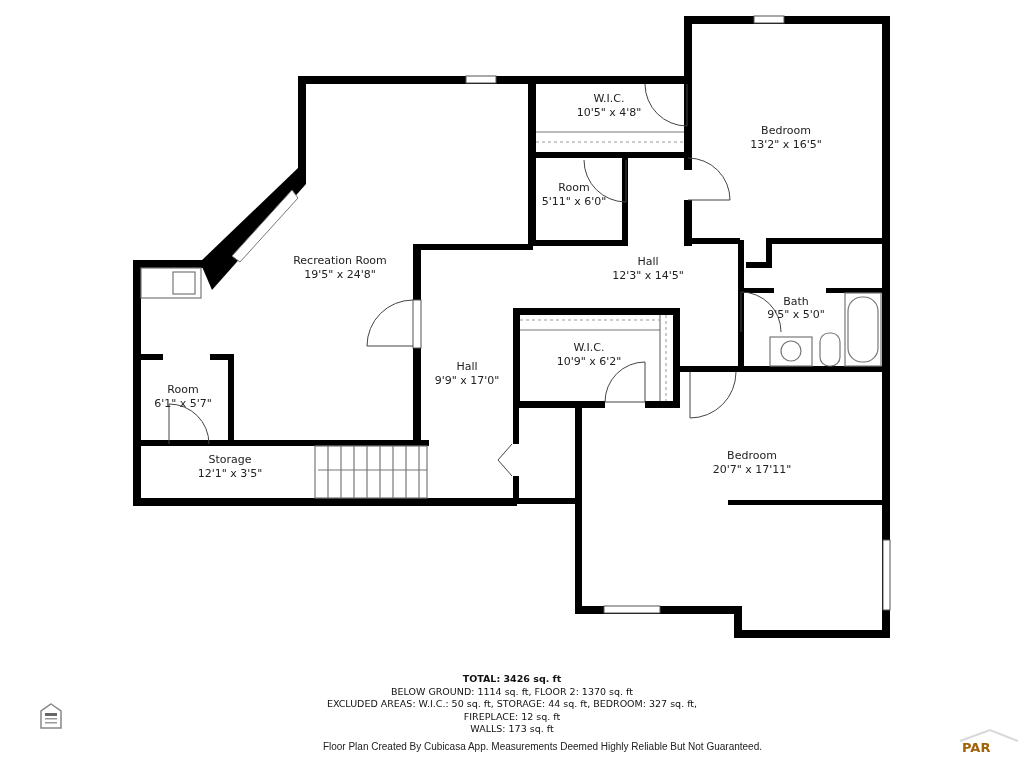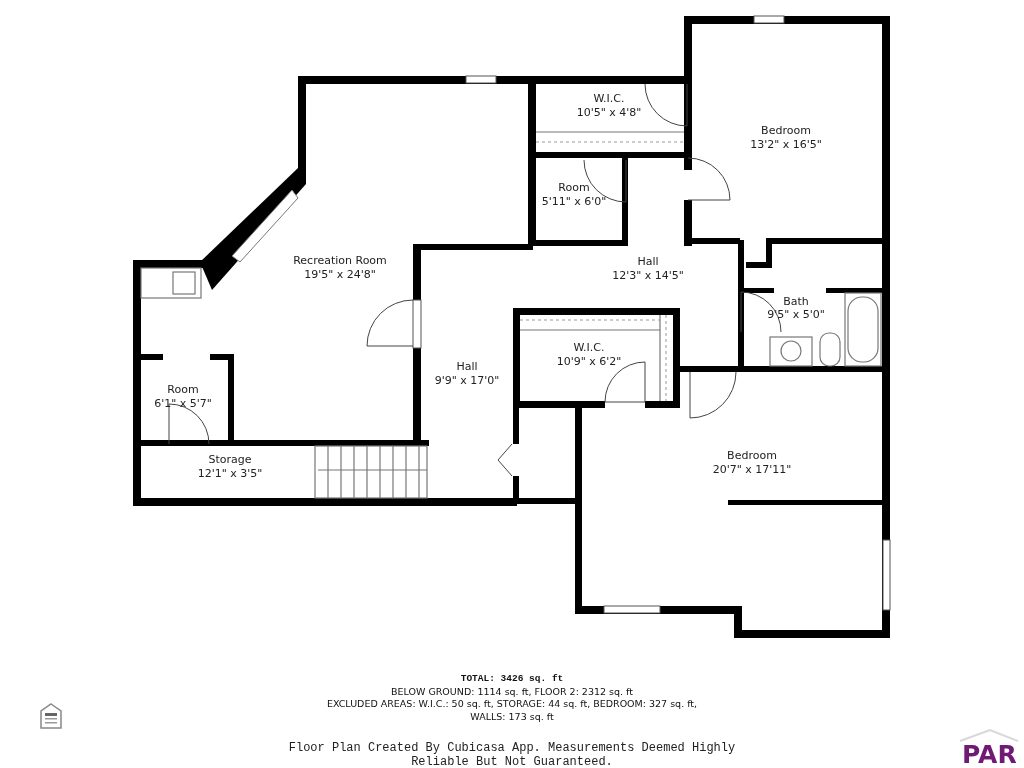--- a/index.html
+++ b/index.html
@@ -4,25 +4,25 @@
 <style>
   html, body { margin:0; padding:0; background:#ffffff; }
   body { width:1024px; height:768px; position:relative; overflow:hidden; font-family:"DejaVu Sans", sans-serif; }
   #plan { position:absolute; left:0; top:0; }
   .wall { fill:#000; }
   .thin { stroke:#777; stroke-width:1.2; fill:none; }
   .door { stroke:#444; stroke-width:1; fill:none; }
   .win { fill:#fff; stroke:#555; stroke-width:1; }
   .lbl { font-family:"DejaVu Sans", sans-serif; font-size:11px; fill:#222; text-anchor:middle; }
   .summary { position:absolute; left:262px; top:673px; width:500px; text-align:center; color:#111; font-size:9.5px; line-height:12.5px; font-family:"DejaVu Sans", sans-serif; }
-  .summary .total { font-weight:bold;font-family:Liberation Mono, monospace; }
-  .disclaimer { position:absolute; left:262px; top:741px; width:500px; text-align:center; font-size:12px; color:#222; font-family:Liberation Mono, monospace; }
+  .summary .total { font-weight:bold; }
+  .disclaimer { position:absolute; left:262px; top:741px; width:500px; text-align:right; font-size:10px; color:#222; font-family:Liberation Sans, sans-serif; }
   .eho { position:absolute; left:40px; top:703px; width:22px; height:26px; }
   .par { position:absolute; left:958px; top:728px; width:62px; height:34px; }
-  .par-text { position:absolute; left:4px; top:12px; font-size:25px; font-weight:bold; color:#701a75; font-family:"DejaVu Sans", sans-serif; letter-spacing:0px; }
+  .par-text { position:absolute; left:4px; top:12px; font-size:13px; font-weight:bold; color:#a16207; font-family:"DejaVu Sans", sans-serif; letter-spacing:0px; }
 </style>
 </head>
 <body>
 
 <svg id="plan" width="1024" height="768" viewBox="0 0 1024 768">
 
   <g>
 
     <rect class="wall" x="298" y="76" width="8" height="108"></rect>
     <rect class="wall" x="298" y="76" width="390" height="8"></rect>
@@ -162,22 +162,23 @@
     <text class="lbl" x="589" y="351">W.I.C.</text>
     <text class="lbl" x="589" y="365">10'9" x 6'2"</text>
 
     <text class="lbl" x="752" y="459">Bedroom</text>
     <text class="lbl" x="752" y="473">20'7" x 17'11"</text>
   </g>
 </svg>
 
 <div class="summary">
   <div class="total">TOTAL: 3426 sq. ft</div>
-  <div>BELOW GROUND: 1114 sq. ft, FLOOR 2: 2312 sq. ft</div>
+  <div>BELOW GROUND: 1114 sq. ft, FLOOR 2: 1370 sq. ft</div>
   <div>EXCLUDED AREAS: W.I.C.: 50 sq. ft, STORAGE: 44 sq. ft, BEDROOM: 327 sq. ft,</div>
+  <div>FIREPLACE: 12 sq. ft</div>
   <div>WALLS: 173 sq. ft</div>
 </div>
 <div class="disclaimer">Floor Plan Created By Cubicasa App. Measurements Deemed Highly Reliable But Not Guaranteed.</div>
 
 <svg class="eho" viewBox="0 0 22 26">
   <polygon points="11,1 21,8 21,25 1,25 1,8" fill="none" stroke="#888" stroke-width="1.5"></polygon>
   <rect x="5" y="10" width="12" height="3" fill="#666"></rect>
   <rect x="5" y="15" width="12" height="1.5" fill="#999"></rect>
   <rect x="5" y="19" width="12" height="1.5" fill="#999"></rect>
 </svg>

